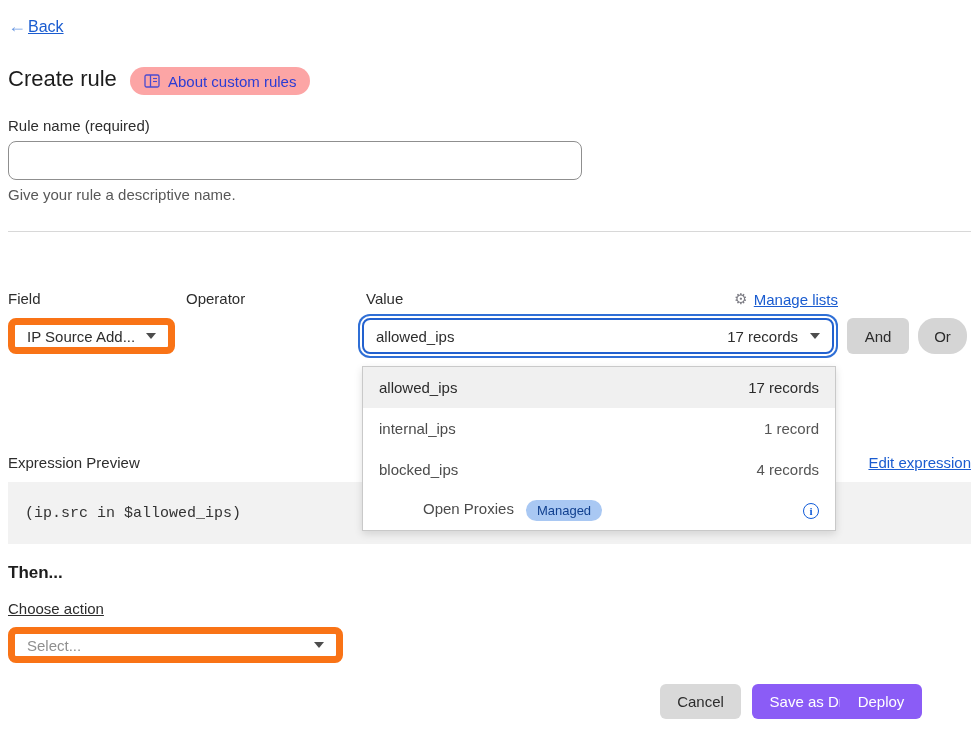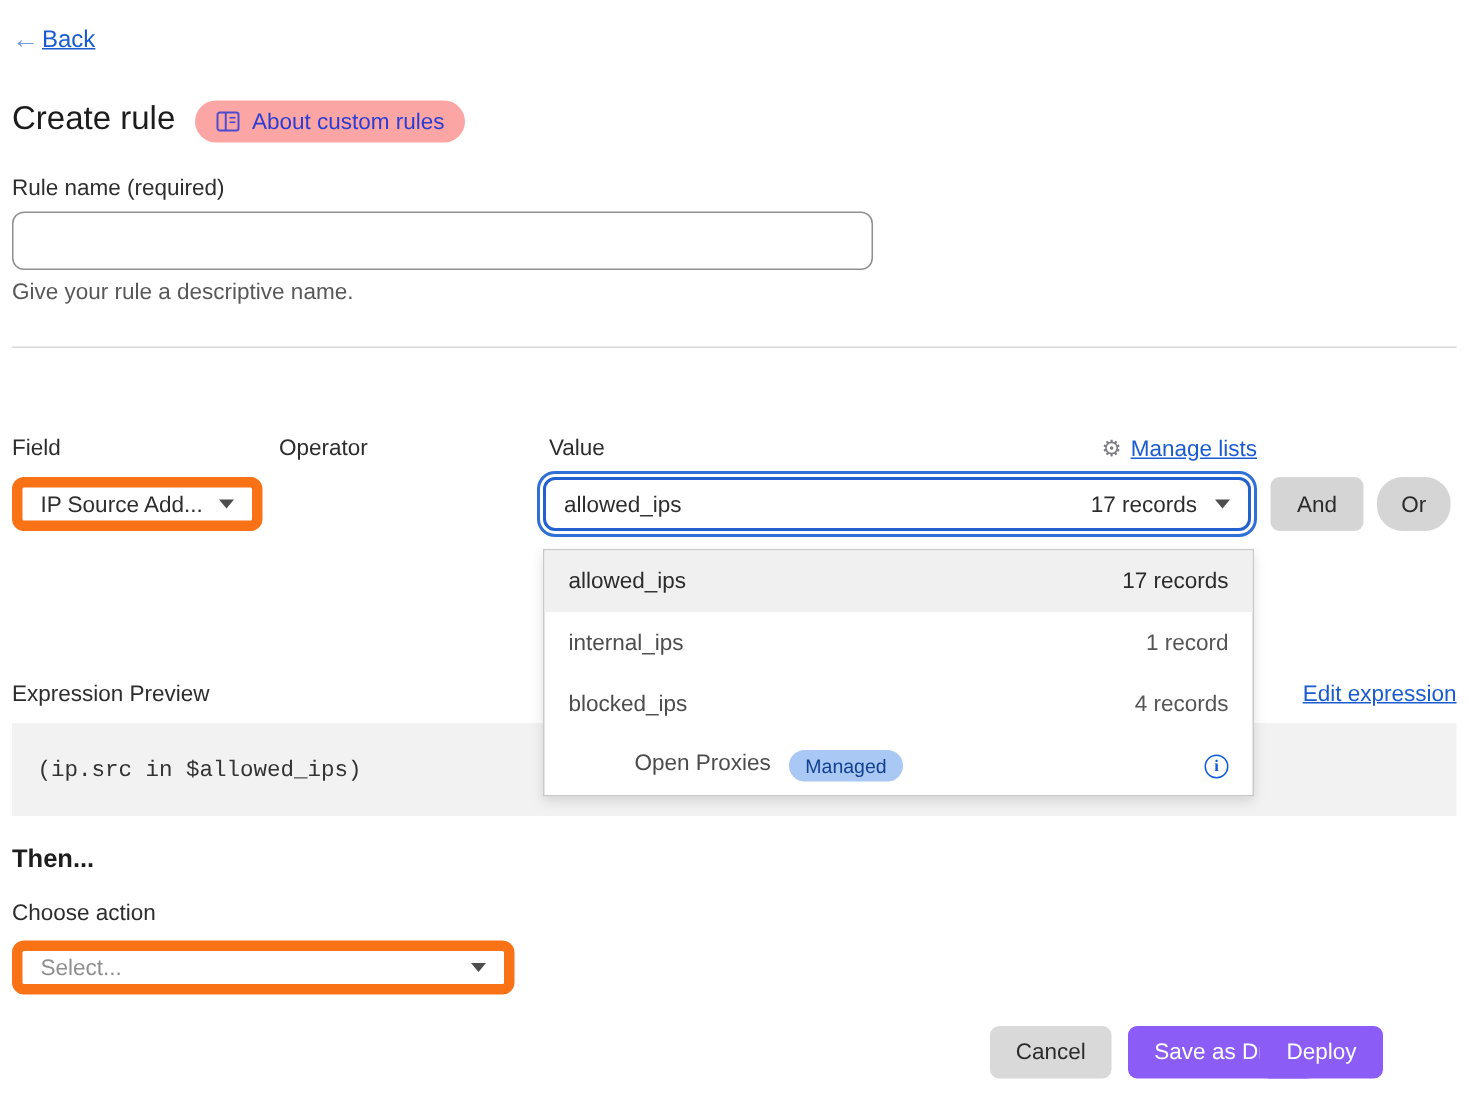--- a/index.html
+++ b/index.html
@@ -204,21 +204,21 @@
     <div class="dropdown-row">
       <span class="opt-left">
         <span class="opt-name">Open Proxies</span>
         <span class="managed-badge">Managed</span>
       </span>
       <span class="info-icon">i</span>
     </div>
   </div>
 
   <h2 class="abs section-heading" style="left:8px; top:563px;">Then...</h2>
-  <div class="abs field-label" style="left:8px; top:600px;">Choose action</div>
+  <div class="abs field-label" style="left:8px; top:600px;text-decoration:underline;">Choose action</div>
   <div class="abs select-box action-select">
     <span class="placeholder">Select...</span>
     <span class="caret"></span>
   </div>
 
   <button class="abs gray-btn" style="left:660px; top:684px; width:81px; height:35px; background:#d9d9d9;">Cancel</button>
   <button class="abs blue-btn" style="left:752px; top:684px; width:126px; height:35px;">Save as Draft</button>
   <button class="abs blue-btn" style="left:840px; top:684px; width:82px; height:35px;">Deploy</button>
 
 </div>

